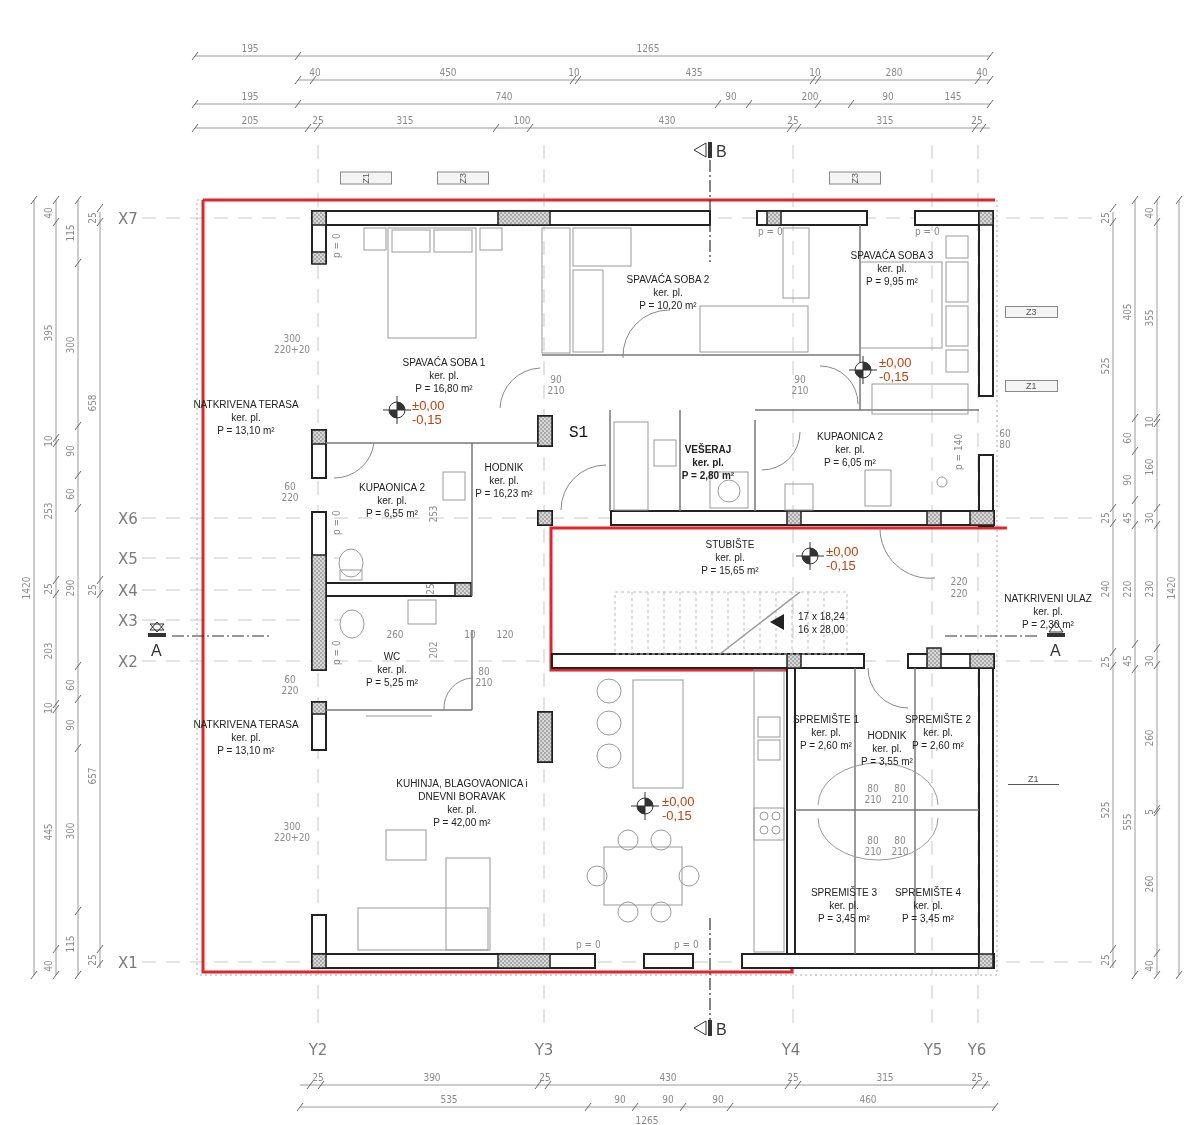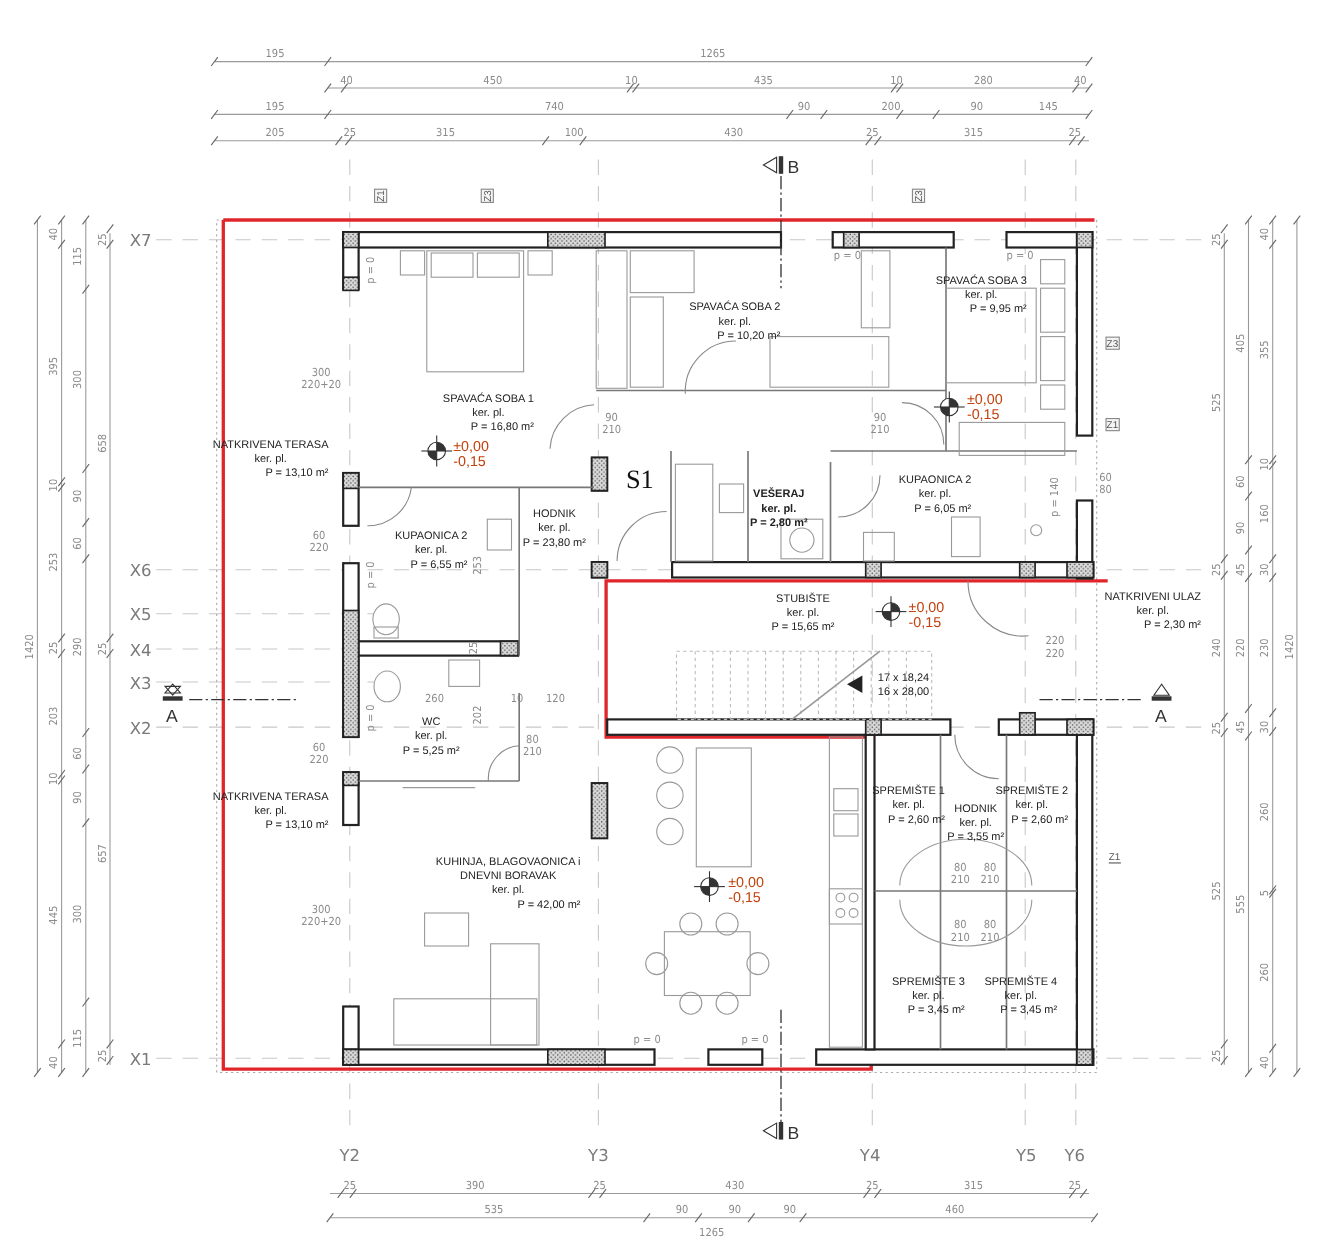--- a/index.html
+++ b/index.html
@@ -3,24 +3,24 @@
 <meta charset="utf-8">
 <style>
   html, body { margin:0; padding:0; background:#ffffff; }
   body { width:1200px; height:1125px; position:relative; overflow:hidden; font-family:"Liberation Sans", sans-serif; }
   #plan { position:absolute; left:0; top:0; width:1200px; height:1125px; }
   .dim { font-family:"DejaVu Sans Condensed","DejaVu Sans", sans-serif; font-size:10px; fill:#8a8a8a; }
   .axis { font-family:"DejaVu Sans", sans-serif; font-size:15px; fill:#7a7a7a; }
   .room { position:absolute; font-family:"Liberation Sans", sans-serif; font-size:10px; color:#222; text-align:center; line-height:13px; transform:translateX(-50%); white-space:nowrap; }
   .room .nm { display:block; }
   .room .fl { display:block; }
-  .room .ar { display:block;text-align:right; }
+  .room .ar { display:block; }
   .lvl { position:absolute; font-family:"Liberation Sans", sans-serif; font-size:13px; color:#c2410c; line-height:14px; }
-  .s1 { position:absolute; font-family:Liberation Serif, serif; font-size:24px; color:#111; }
-  .tag { position:absolute; font-size:9px; color:#555; border:1px solid #888; padding:0 0; background:#f4f4f4; }
+  .s1 { position:absolute; font-family:Liberation Mono, monospace; font-size:16px; color:#111; }
+  .tag { position:absolute; font-size:9px; color:#555; border:1px solid #888; padding:0 20px; background:#f4f4f4; }
   .tag.v { writing-mode:vertical-rl; transform:rotate(180deg); }
   .stair { position:absolute; font-size:10px; color:#222; line-height:13px; }
   .secmark { position:absolute; font-size:16px; color:#333; font-family:"Liberation Sans", sans-serif; }
 </style>
 </head>
 <body>
 
 <svg id="plan" width="1200" height="1125" viewBox="0 0 1200 1125" xmlns="http://www.w3.org/2000/svg">
   <defs>
     <pattern id="hatch" width="4" height="4" patternUnits="userSpaceOnUse">
@@ -594,38 +594,38 @@
     <span class="ar">P = 9,95 m²</span>
 </div>
 <div class="room" style="left:392px; top:481px;">
   <span class="nm">KUPAONICA 2</span>
     <span class="fl">ker. pl.</span>
     <span class="ar">P = 6,55 m²</span>
 </div>
 <div class="room" style="left:504px; top:461px;">
   <span class="nm">HODNIK</span>
     <span class="fl">ker. pl.</span>
-    <span class="ar">P = 23,80 m²</span>
+    <span class="ar">P = 16,23 m²</span>
 </div>
 <div class="room" style="left:708px; top:443px;font-weight:bold;">
   <span class="nm">VEŠERAJ</span>
     <span class="fl">ker. pl.</span>
     <span class="ar">P = 2,80 m²</span>
 </div>
 <div class="room" style="left:850px; top:430px;">
   <span class="nm">KUPAONICA 2</span>
     <span class="fl">ker. pl.</span>
     <span class="ar">P = 6,05 m²</span>
 </div>
 <div class="room" style="left:730px; top:538px;">
   <span class="nm">STUBIŠTE</span>
     <span class="fl">ker. pl.</span>
     <span class="ar">P = 15,65 m²</span>
 </div>
-<div class="room" style="left:1048px; top:536px;">
+<div class="room" style="left:1048px; top:592px;">
   <span class="nm">NATKRIVENI ULAZ</span>
     <span class="fl">ker. pl.</span>
     <span class="ar">P = 2,30 m²</span>
 </div>
 <div class="room" style="left:392px; top:650px;">
   <span class="nm">WC</span>
     <span class="fl">ker. pl.</span>
     <span class="ar">P = 5,25 m²</span>
 </div>
 <div class="room" style="left:246px; top:718px;">

